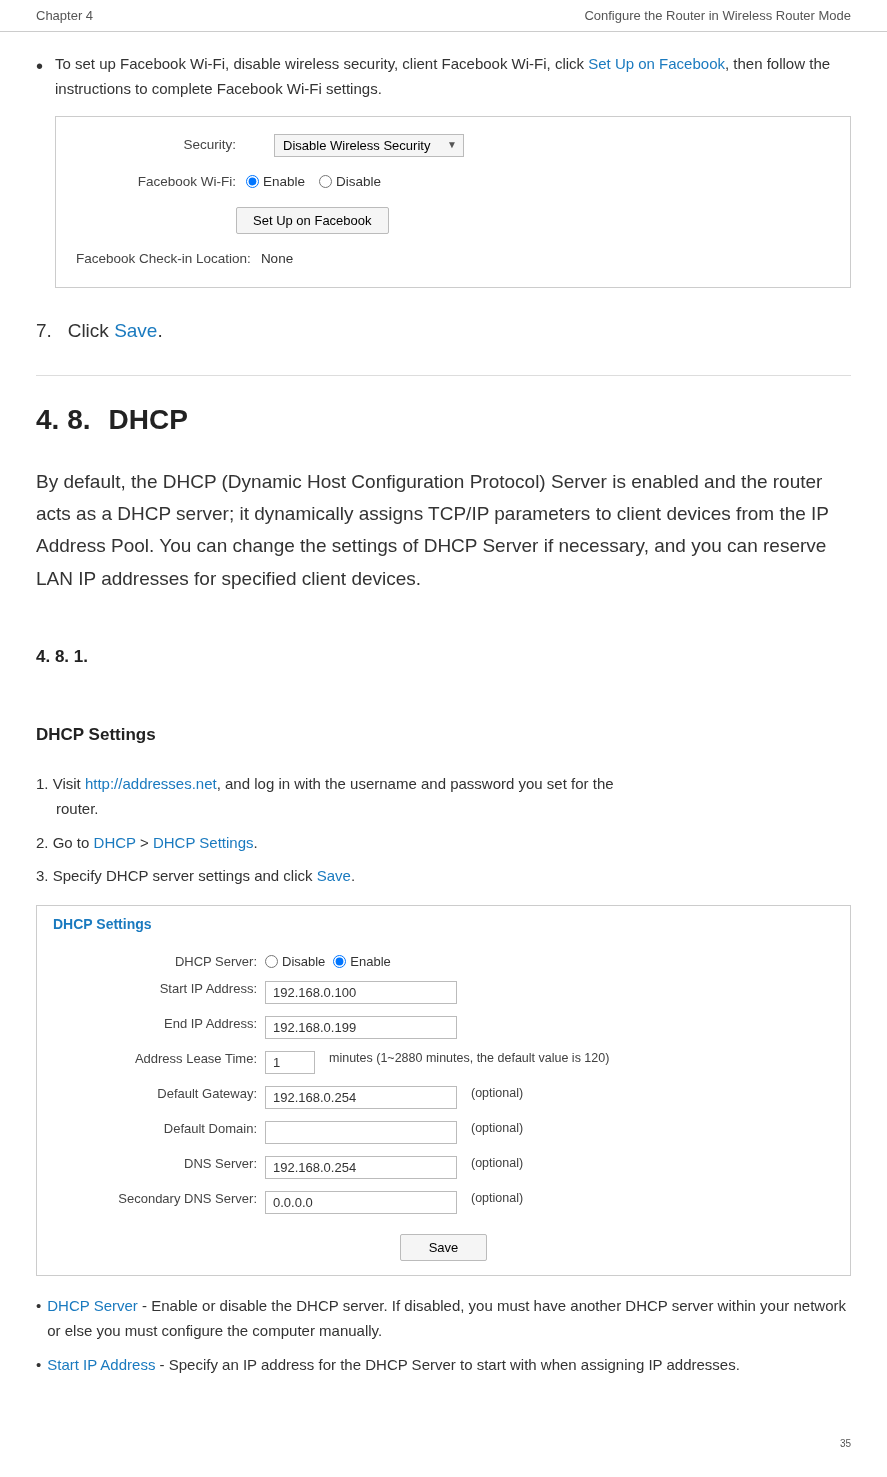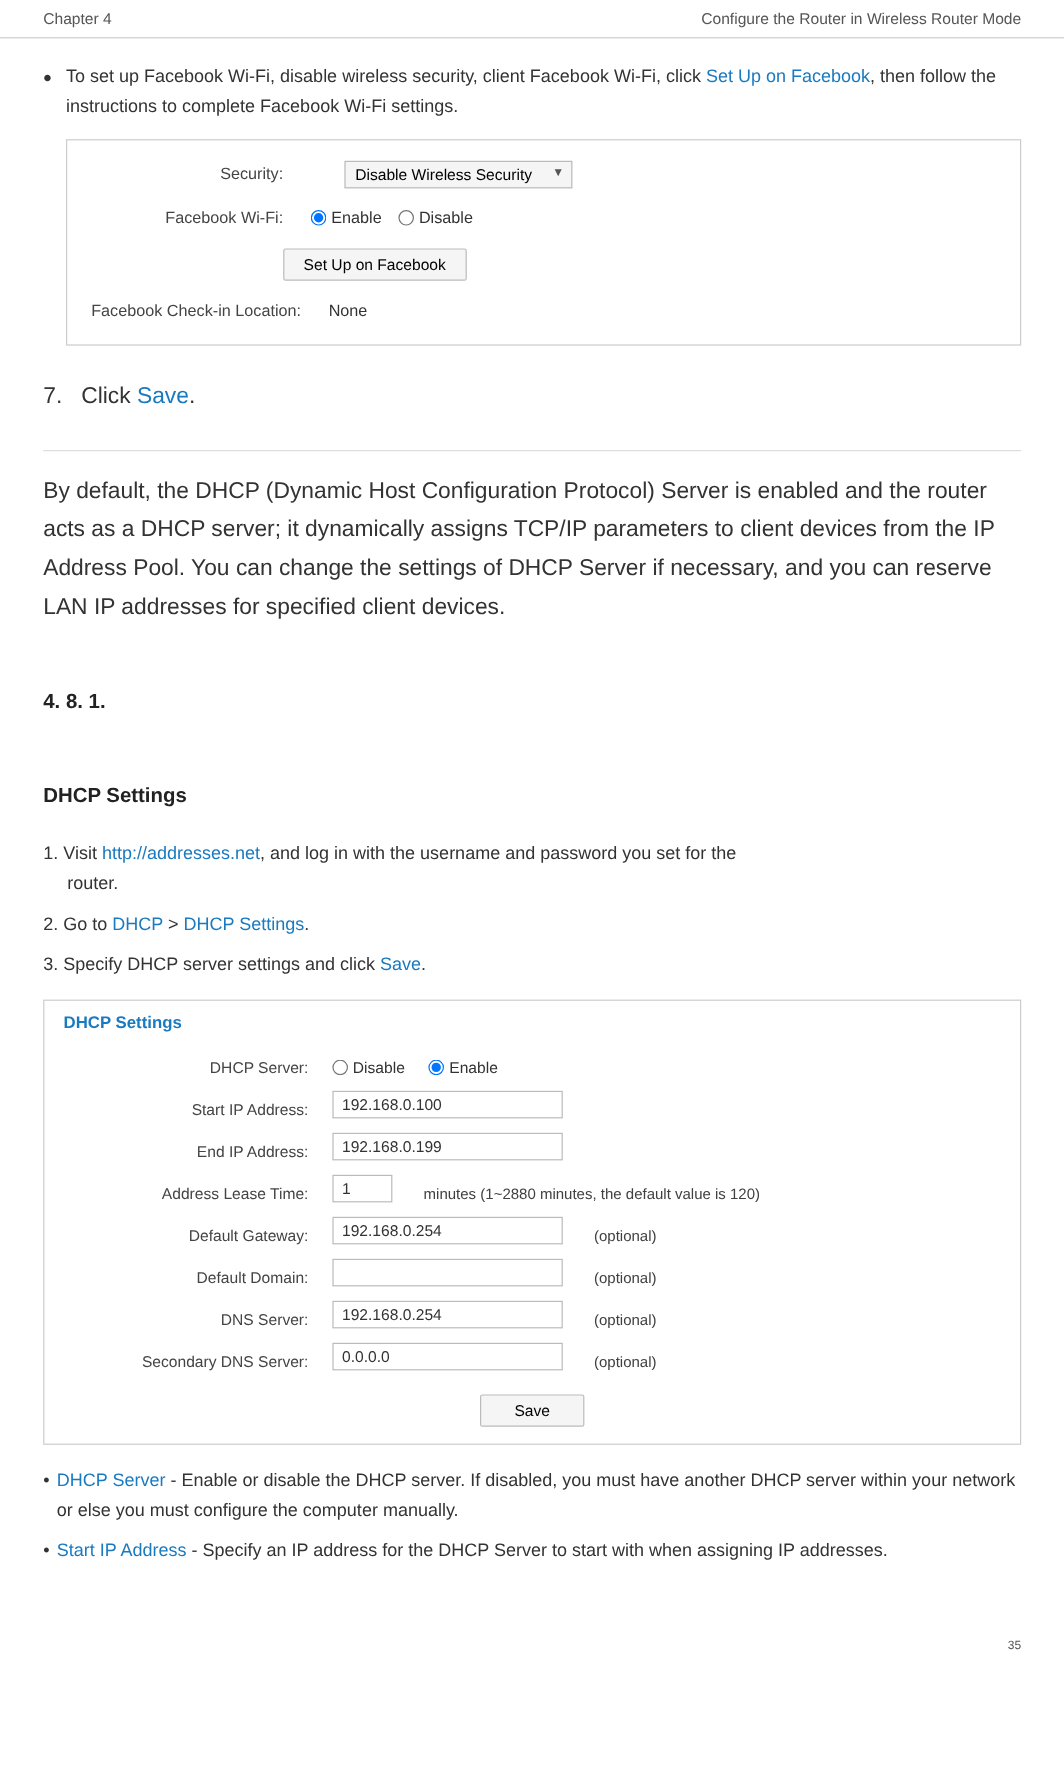--- a/index.html
+++ b/index.html
@@ -47,21 +47,21 @@
       border: 1px solid #ccc;
       margin: 14px 0 10px 0;
       padding: 10px 0;
       background: #fff;
     }
     .screenshot-row {
       display: flex;
       align-items: center;
       padding: 7px 20px;
       font-size: 13.5px;
-      gap: 23px;
+      gap: 10px;
     }
     .screenshot-label {
       text-align: right;
       min-width: 160px;
       color: #444;
     }
     .screenshot-select {
       border: 1px solid #bbb;
       background: #f5f5f5;
       padding: 3px 24px 3px 8px;
@@ -142,24 +142,24 @@
     }
     .dhcp-box-title {
       color: #1a7abf;
       font-size: 14px;
       font-weight: bold;
       padding: 10px 16px 8px 16px;
       border-bottom: 0;
     }
     .dhcp-row {
       display: flex;
-      align-items: flex-end;
+      align-items: flex-start;
       padding: 6px 20px 6px 20px;
       font-size: 13px;
-      gap: 20px;
+      gap: 8px;
     }
     .dhcp-label {
       text-align: right;
       min-width: 200px;
       color: #444;
       flex-shrink: 0;
     }
     .dhcp-input {
       border: 1px solid #bbb;
       padding: 3px 7px;
@@ -259,20 +259,24 @@
       </div>
     </span>
   </div>
 
   <div class="step-7">
     <span>7.&nbsp;&nbsp;&nbsp;Click </span><a class="link" href="#">Save</a><span>.</span>
   </div>
 
   <hr class="divider-line">
 
+  <div style="display:flex; align-items:baseline; gap:18px; margin-bottom:14px;">
+    <span class="section-heading">4. 8.</span>
+    <span class="section-heading">DHCP</span>
+  </div>
 
   <p class="body-para">By default, the DHCP (Dynamic Host Configuration Protocol) Server is enabled and the router acts as a DHCP server; it dynamically assigns TCP/IP parameters to client devices from the IP Address Pool. You can change the settings of DHCP Server if necessary, and you can reserve LAN IP addresses for specified client devices.</p>
 
   <div style="display:flex; align-items:baseline; gap:18px; margin: 24px 0 14px 0; flex-direction: column;">
     <span class="section-sub">4. 8. 1.</span>
     <span class="section-sub">DHCP Settings</span>
   </div>
 
   <div class="step-line">
     <span>1. Visit </span><a class="link" href="#">http://addresses.net</a><span>, and log in with the username and password you set for the</span><br>

